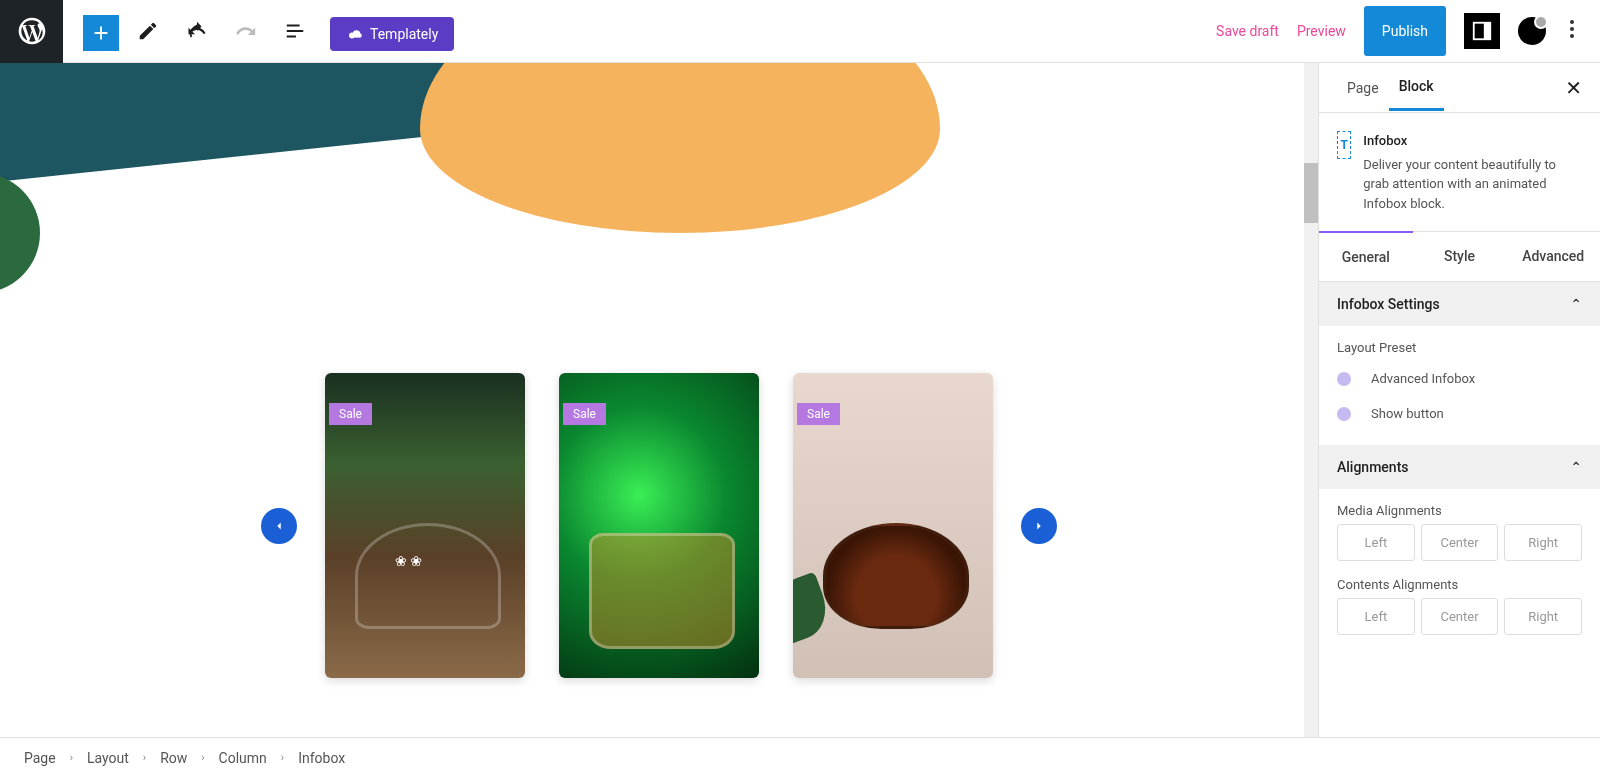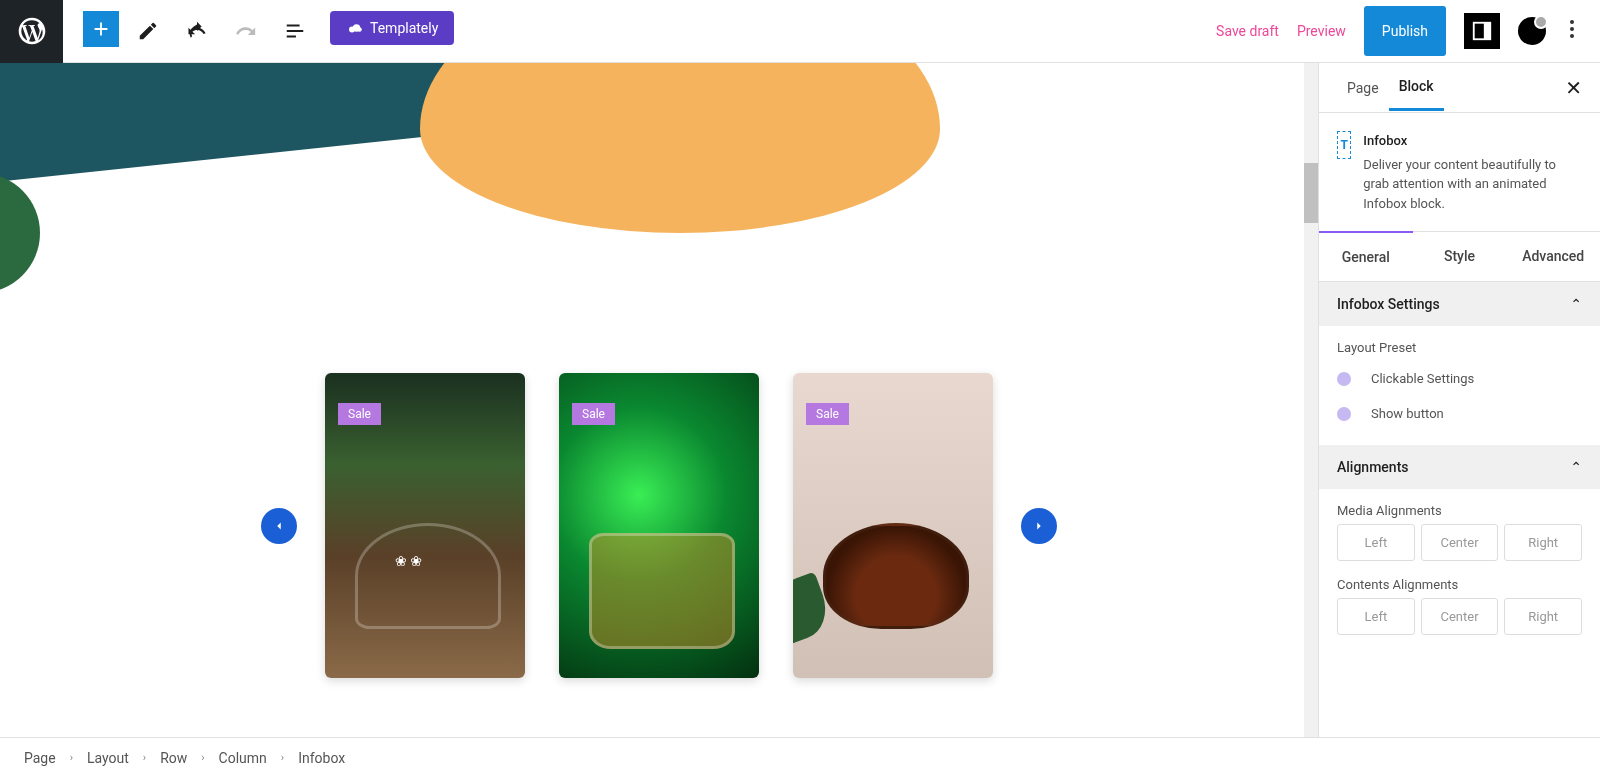--- a/index.html
+++ b/index.html
@@ -2,21 +2,21 @@
 <html><head>
 <meta charset="utf-8">
 <style>
 * { margin: 0; padding: 0; box-sizing: border-box; font-family: -apple-system, BlinkMacSystemFont, "Segoe UI", Roboto, sans-serif; }
 body { width: 1600px; height: 777px; overflow: hidden; background: #fff; position: relative; }
 
 
 .topbar { height: 63px; display: flex; align-items: center; border-bottom: 1px solid #e0e0e0; background: #fff; }
 .wp-logo { width: 63px; height: 63px; background: #1d2327; display: flex; align-items: center; justify-content: center; color: #fff; }
 .wp-logo svg { width: 32px; height: 32px; fill: #fff; }
-.toolbar-left { display: flex; align-items: flex-start; gap: 9px; padding-left: 20px; }
+.toolbar-left { display: flex; align-items: flex-end; gap: 9px; padding-left: 20px; }
 .btn-add { width: 36px; height: 36px; background: #1389d8; display: flex; align-items: center; justify-content: center; cursor: pointer; }
 .btn-add svg { width: 22px; height: 22px; fill: #fff; }
 .icon-btn { width: 40px; height: 40px; display: flex; align-items: center; justify-content: center; cursor: pointer; color: #1e1e1e; }
 .icon-btn svg { width: 22px; height: 22px; fill: currentColor; }
 .icon-btn.dim { color: #bbb; }
 .pill-btn { background: #5b3cc4; color: #fff; padding: 8px 16px; border-radius: 4px; font-size: 14px; cursor: pointer; display: flex; align-items: center; gap: 6px; margin-left: 6px;}
 .pill-btn svg { width: 18px; height: 18px; fill: #fff; }
 .toolbar-right { margin-left: auto; display: flex; align-items: center; gap: 18px; padding-right: 20px; }
 .link-btn { color: #ec4899; font-size: 14px; cursor: pointer; }
 .publish-btn { background: #1389d8; color: #fff; padding: 17px 18px; border-radius: 3px; font-size: 14px; cursor: pointer; }
@@ -29,21 +29,21 @@
 
 .canvas { position: absolute; top: 63px; left: 0; right: 282px; bottom: 40px; background: #fff; overflow: hidden; }
 .shape-teal { position: absolute; top: -40px; left: -80px; width: 700px; height: 130px; background: #1d5560; transform: skewY(-6deg); }
 .shape-orange { position: absolute; top: -90px; left: 420px; width: 520px; height: 260px; background: #f6b35d; border-radius: 50% 50% 50% 50% / 60% 60% 40% 40%; }
 .shape-circle { position: absolute; top: 110px; left: -80px; width: 120px; height: 120px; background: #2b6a3f; border-radius: 50%; }
 
 .carousel { position: absolute; top: 310px; left: 50%; transform: translateX(-50%); display: flex; align-items: center; gap: 28px; }
 .nav-circle { width: 36px; height: 36px; background: #1a5fd6; border-radius: 50%; display:flex; align-items:center; justify-content:center; cursor:pointer; color:#fff; }
 .cards { display: flex; gap: 34px; }
 .card { width: 200px; height: 305px; border-radius: 6px; position: relative; overflow: hidden; box-shadow: 0 3px 10px rgba(0,0,0,0.15); }
-.sale-tag { position:absolute; top:30px; left:13px; background:#b478e0; color:#fff; font-size:12px; padding:4px 10px; }
+.sale-tag { position:absolute; top:30px; left:4px; background:#b478e0; color:#fff; font-size:12px; padding:4px 10px; }
 .card1 { background: linear-gradient(180deg,#1a3020 0%, #3a6030 30%, #5a4028 60%, #8a6a48 100%); }
 .card1::before { content:""; position:absolute; top:150px; left:30px; width:140px; height:100px; border:3px solid rgba(255,255,255,0.25); border-radius:50% 50% 10% 10%; }
 .card1::after { content:"❀ ❀"; position:absolute; top:180px; left:70px; color:#fff; font-size:14px;}
 .card2 { background: radial-gradient(circle at 40% 40%, #3aee55 0%, #0a8830 40%, #033010 100%); }
 .card2::before { content:""; position:absolute; top:160px; left:30px; width:140px; height:110px; border:3px solid rgba(255,255,255,0.3); border-radius:10% 10% 15% 15%; background: rgba(200,140,40,0.5); }
 .card3 { background: linear-gradient(180deg,#e8d8d0 0%, #d0c0b5 100%); }
 .card3::before { content:""; position:absolute; top:150px; left:30px; width:140px; height:100px; border:3px solid rgba(80,50,30,0.3); border-radius:50% 50% 40% 40%; background: radial-gradient(ellipse at 50% 70%, #6b2a10 40%, #3a1505 70%); }
 .leaf { position:absolute; bottom:40px; left:-15px; width:48px; height:60px; background:#2a5a2f; border-radius:60% 10% 60% 10%; transform:rotate(-20deg);}
 
 
@@ -199,21 +199,21 @@
   </div>
 
   <div class="panel-head">
     <span>Infobox Settings</span>
     <span class="chev">⌃</span>
   </div>
   <div class="panel-body">
     <span class="field-label">Layout Preset</span>
     <div class="toggle-row">
       <div class="toggle-dot"></div>
-      <span>Clickable Settings</span>
+      <span>Advanced Infobox</span>
     </div>
     <div class="toggle-row">
       <div class="toggle-dot"></div>
       <span>Show button</span>
     </div>
   </div>
 
   <div class="panel-head">
     <span>Alignments</span>
     <span class="chev">⌃</span>

